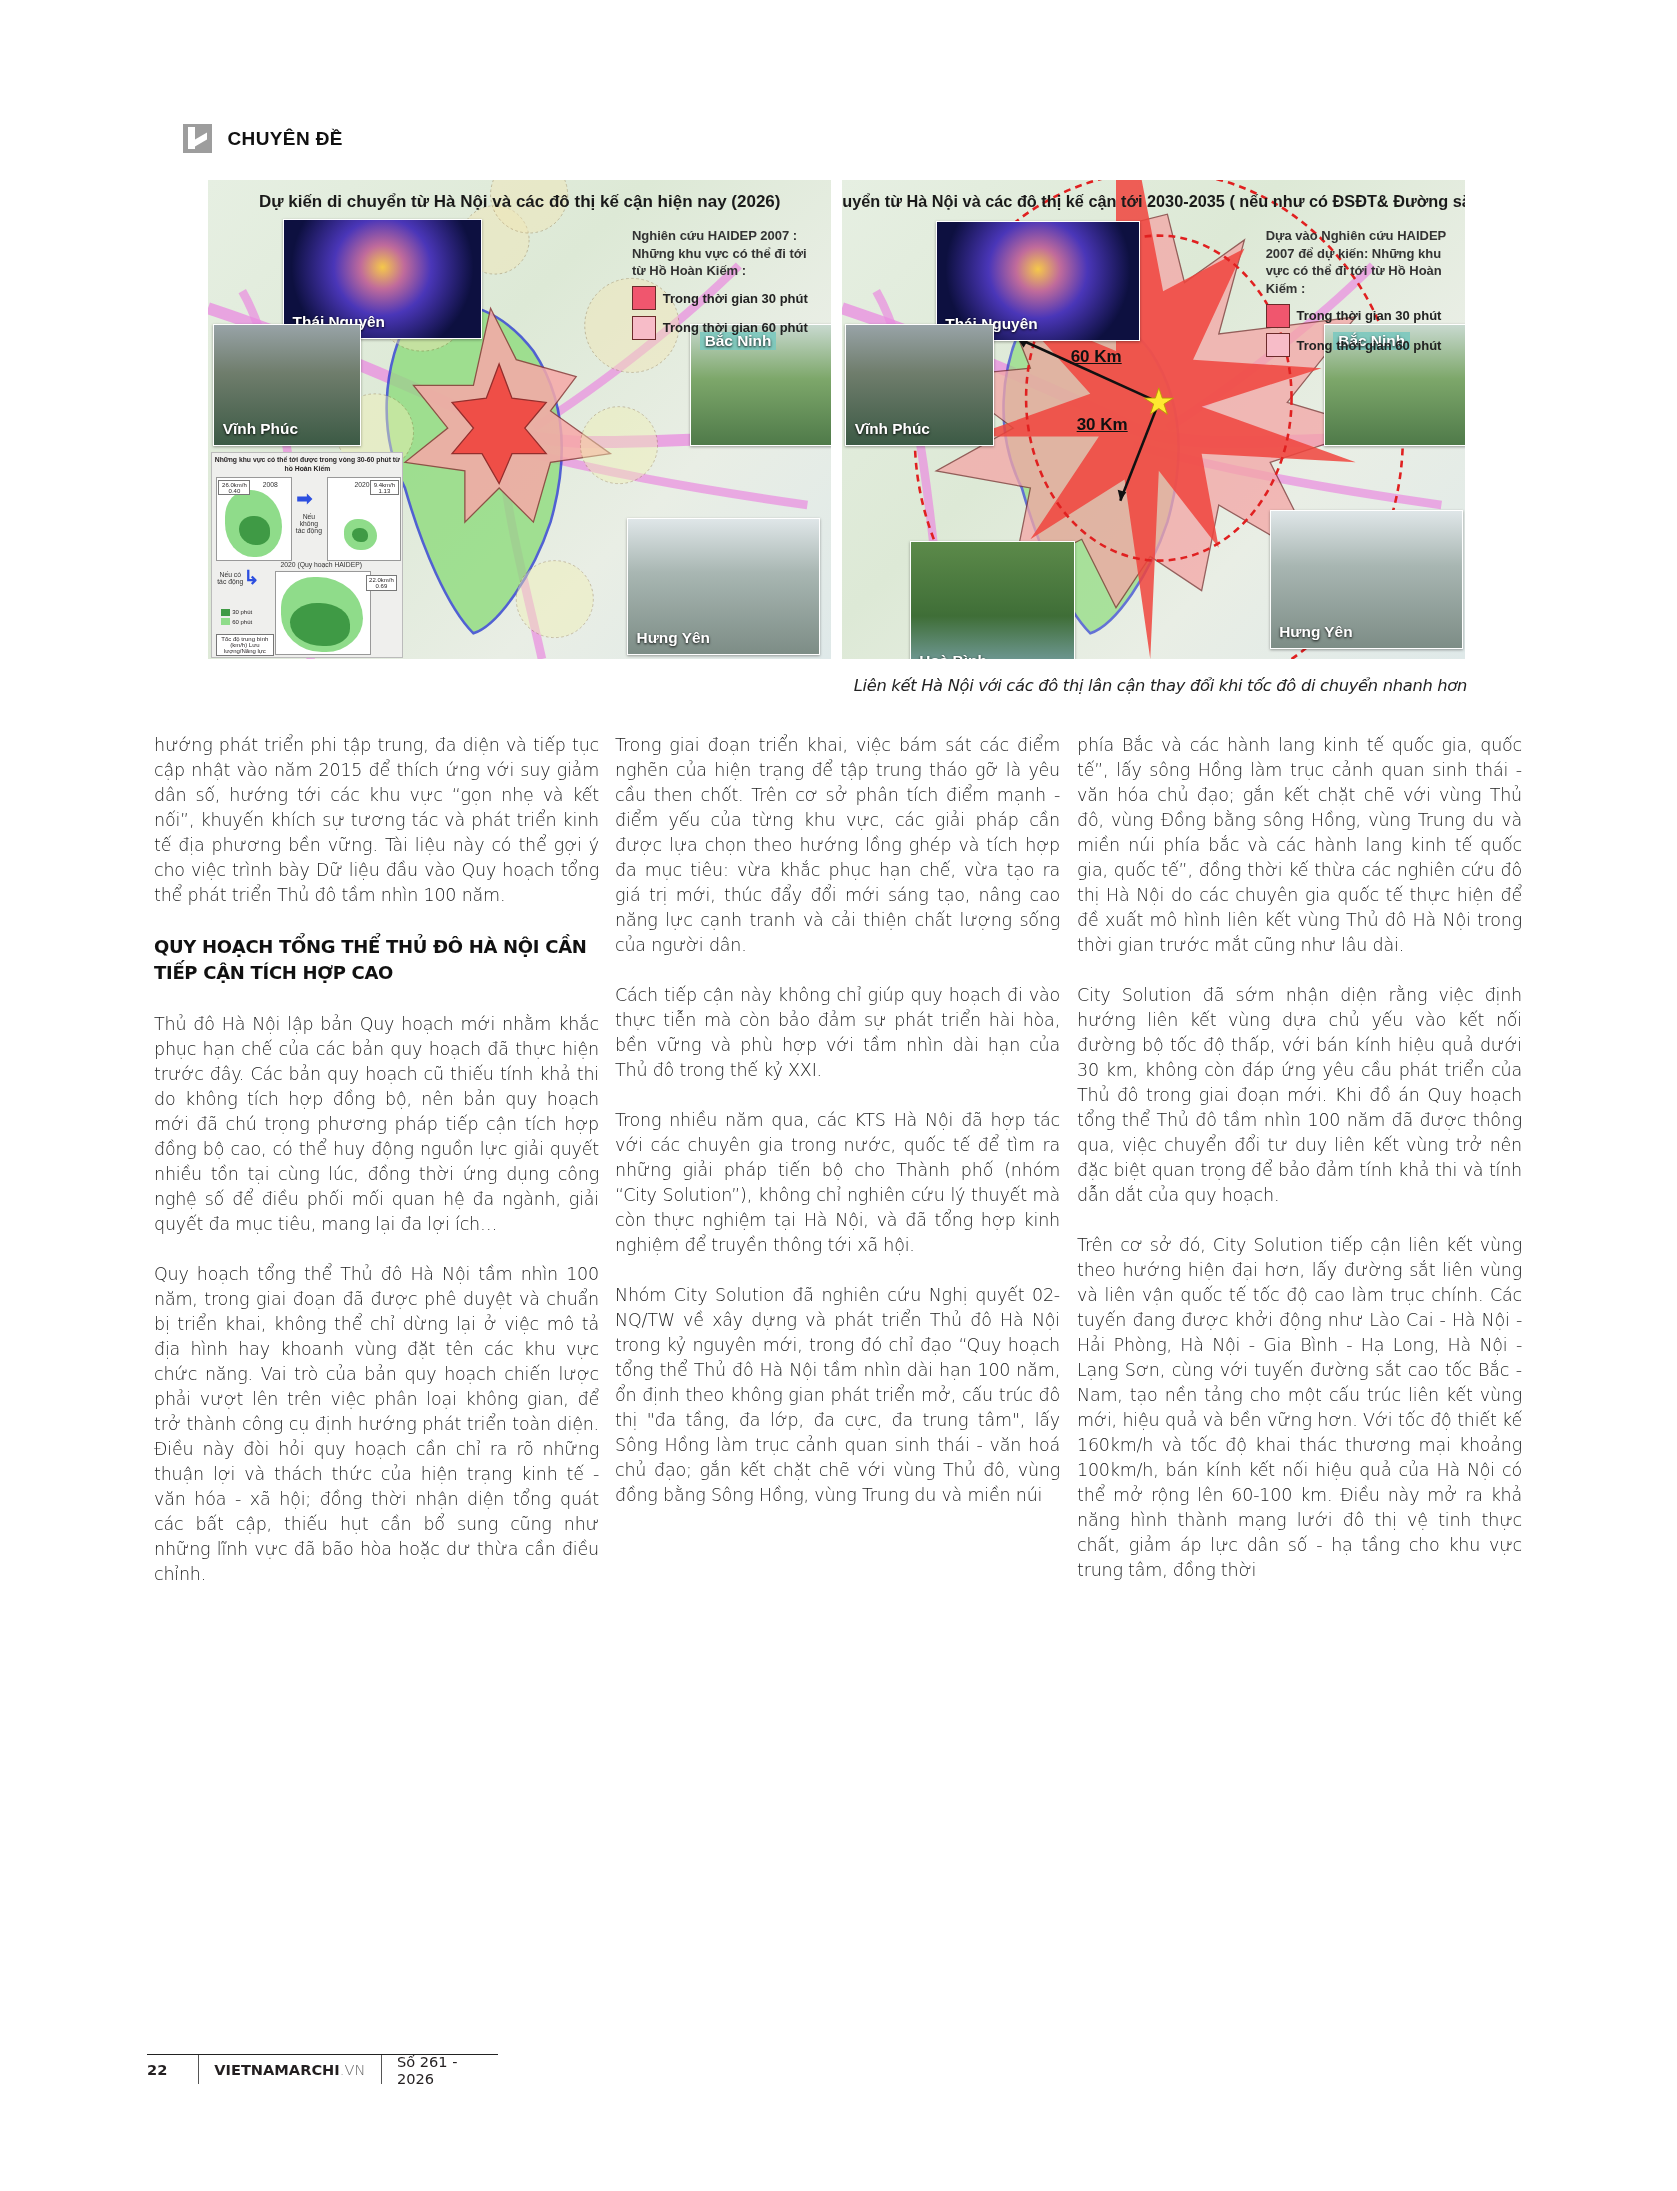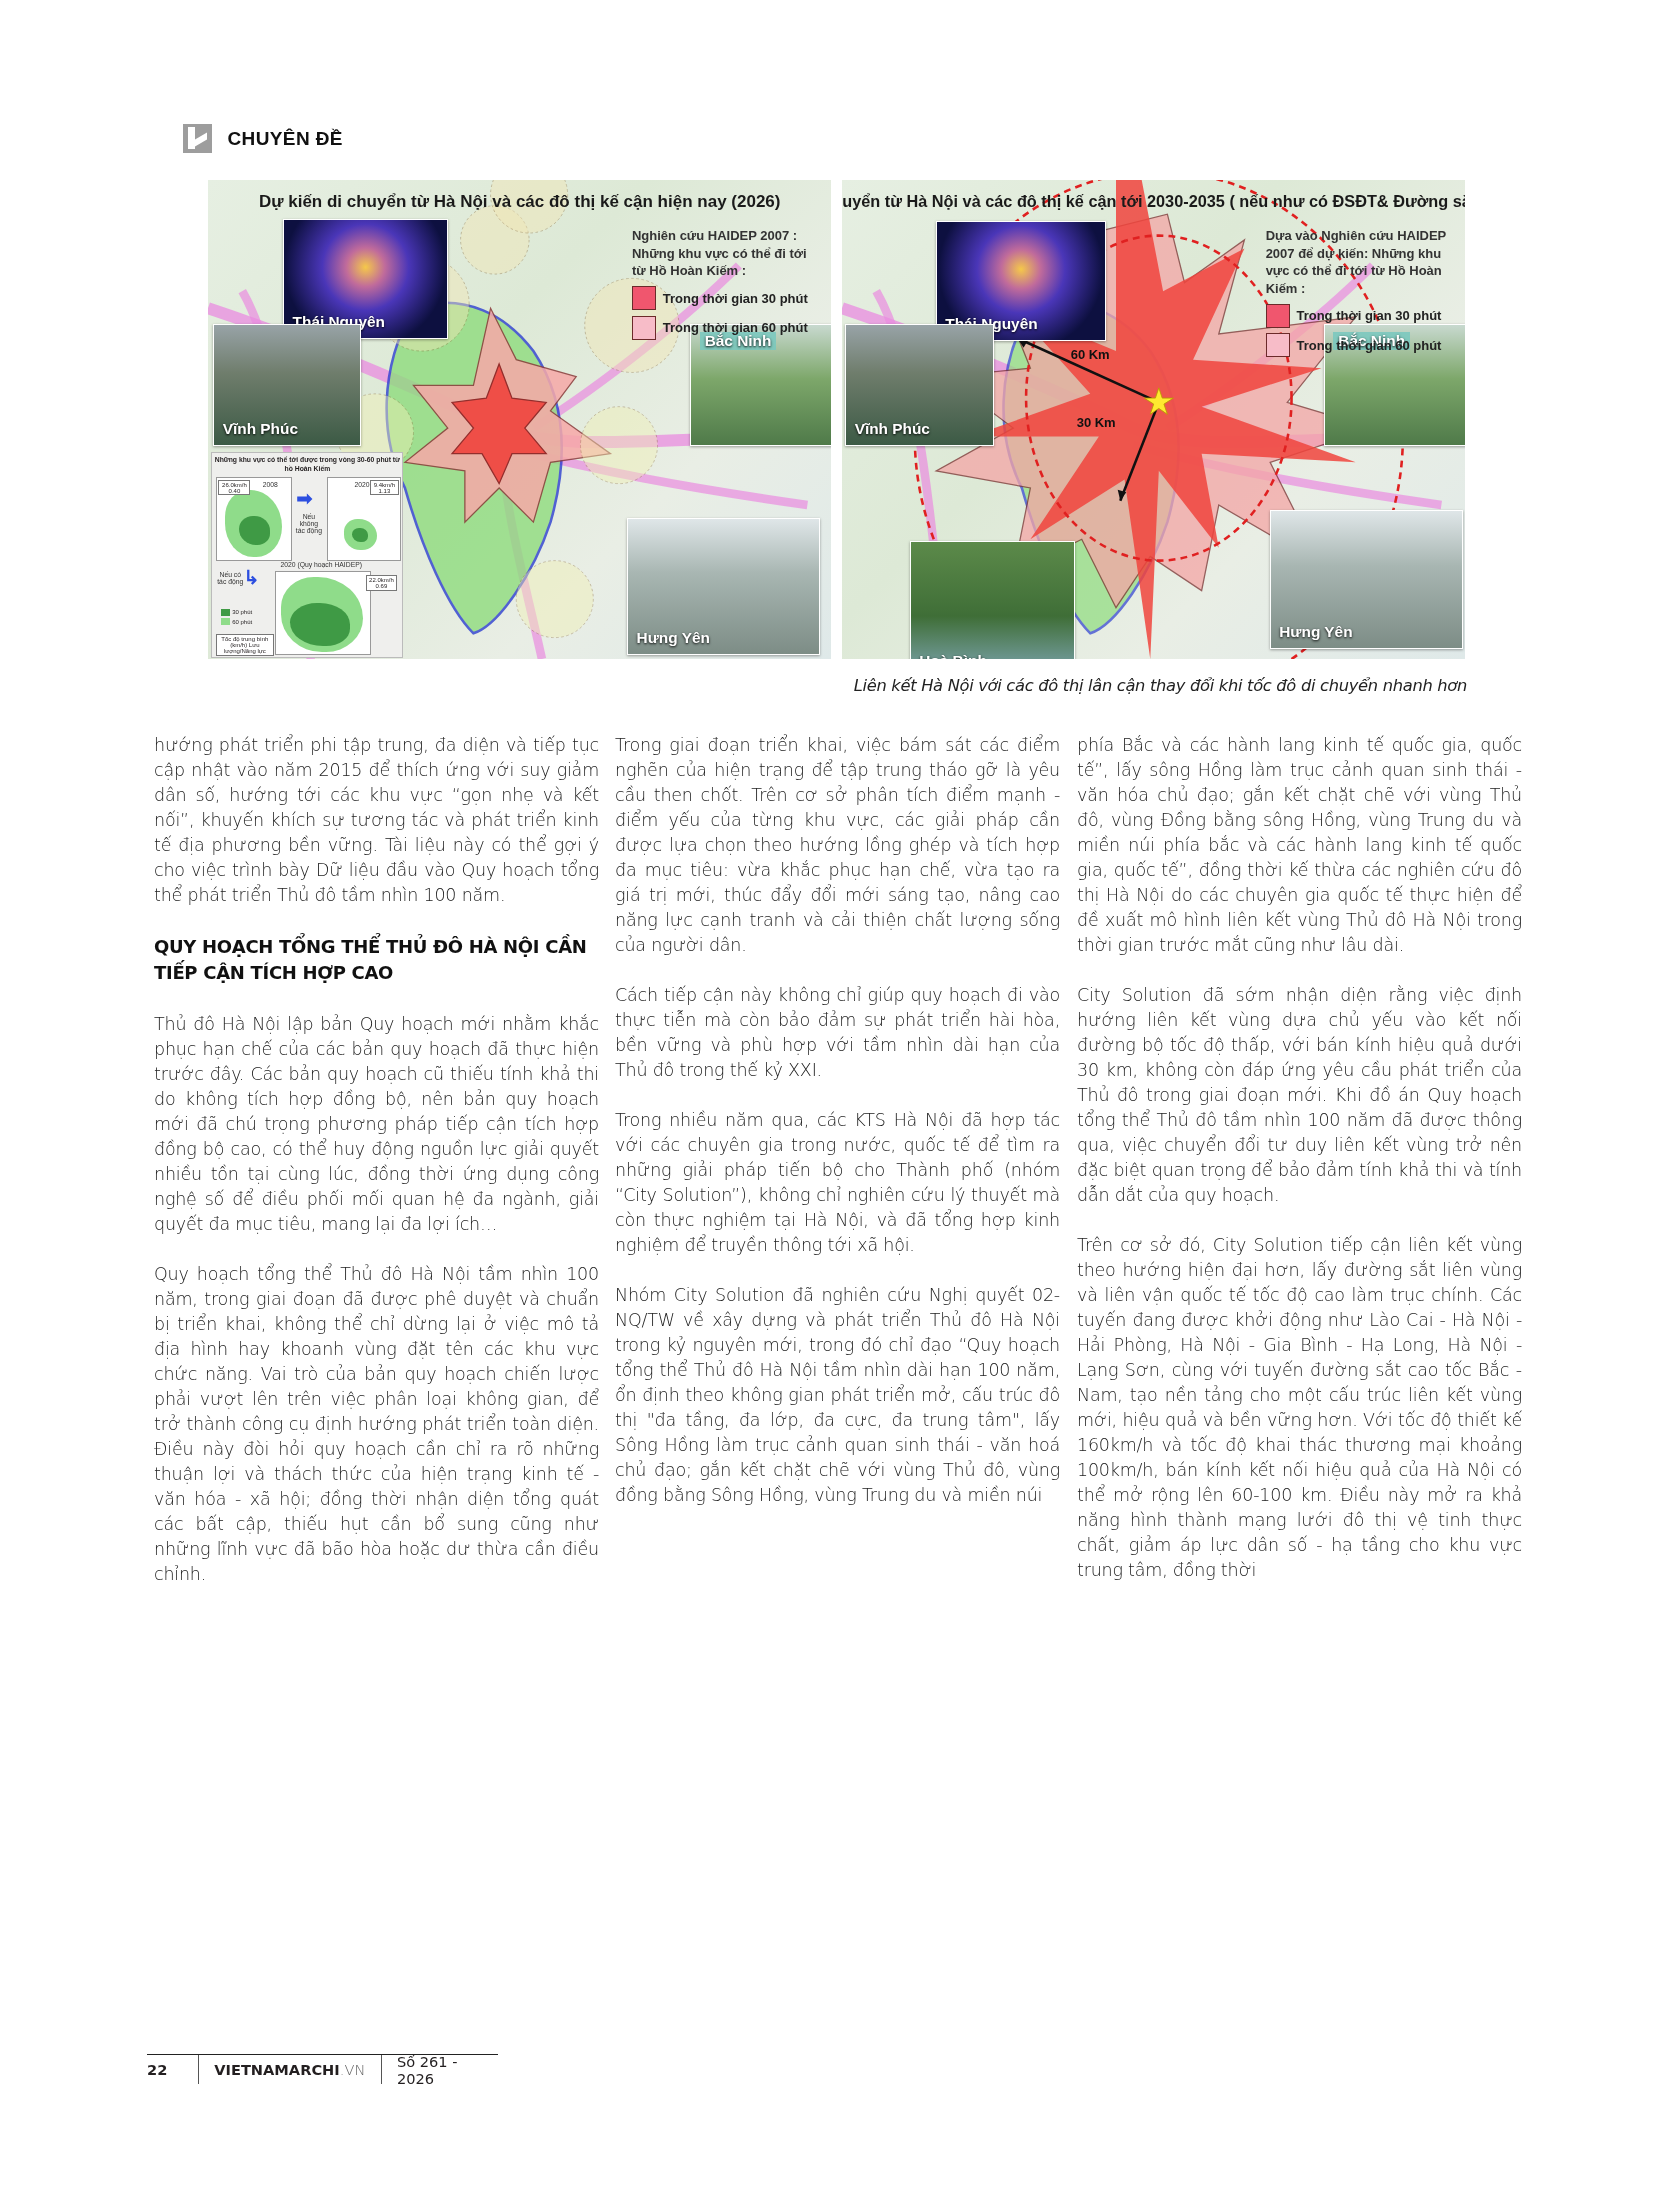--- a/index.html
+++ b/index.html
@@ -16,34 +16,34 @@
   .map-title { position: absolute; top: 12px; left: 50%; transform: translateX(-50%); white-space: nowrap; font-family: "Liberation Sans", sans-serif; font-weight: bold; font-size: 17px; color: #1a1a1a; z-index: 5; }
   .map.right .map-title { font-size: 16.3px; }
   .legend { position: absolute; right: 15.4px; top: 47px; width: 184px; z-index: 5; font-family: "Liberation Sans", sans-serif; }
   .legend-note { font-size: 13px; font-weight: bold; color: #333; margin-bottom: 6.8px; line-height: 1.35; }
   .legend-row { display: flex; align-items: center; gap: 6.8px; margin-bottom: 5.1px; }
   .swatch { width: 22px; height: 22px; border: 0.9px solid #6b2a2a; }
   .legend-label { font-size: 13px; font-weight: bold; color: #222; }
   .photo { position: absolute; border: 1.7px solid #fff; box-shadow: 0 0.9px 2.6px rgba(0,0,0,.35); z-index: 4; }
   .photo-label { position: absolute; left: 8.6px; bottom: 6.8px; color: #fff; font-family: "Liberation Sans", sans-serif; font-weight: bold; font-size: 15.4px; text-shadow: 0 0.9px 2.6px #000; }
   .photo-label.tag { top: 6.8px; bottom: auto; background: rgba(120,200,190,.85); padding: 0 5.1px; }
-  .ph-night { background: radial-gradient(circle at 50% 40%, #f5c84a 0%, #c06b9b 18%, #4a36b8 40%, #0d1040 75%); }
+  .ph-night { background: radial-gradient(circle at 50% 40%, #f5c84a 0%, #c06b9b 18%, #4a36b8 40%, #0d1040 75%); padding-left: 34px; }
   .ph-town { background: linear-gradient(180deg,#98a3a7 0%,#6f7d6c 40%,#3c5a45 100%); }
   .ph-green { background: linear-gradient(180deg,#c8d9cf 0%,#7da76a 45%,#4f7a49 100%); }
   .ph-city { background: linear-gradient(180deg,#dfe6e8 0%,#a8b6b2 40%,#7d8d86 100%); padding-left: 11px; }
   .ph-resort { background: linear-gradient(180deg,#5c8a4a 0%,#3f6e37 55%,#7fa6b3 100%); }
   .inset { position: absolute; left: 3.4px; top: 272px; width: 190px; height: 204px; background: #efefed; border: 0.9px solid #bbb; z-index: 4; font-family: "Liberation Sans", sans-serif; }
   .inset-title { font-size: 6.8px; font-weight: bold; text-align: center; margin-top: 3.4px; line-height: 1.2; }
   .inset-map { position: absolute; background: #fff; border: 0.9px solid #999; }
   .inset-map .blob { position: absolute; background: #8fdc8a; border-radius: 40% 55% 45% 50%; }
   .inset-map .core { position: absolute; background: #3f9a45; border-radius: 45% 50% 40% 55%; }
   .inset-tag { position: absolute; font-size: 6px; background: #fff; border: 0.9px solid #777; padding: 0.9px 2.6px; text-align: center; }
   .inset-caption { position: absolute; font-size: 6.8px; color: #333; }
   .arrow-blue { position: absolute; color: #2d4fe0; font-size: 19px; font-weight: bold; }
-  .km-label { position: absolute; font-family: "Liberation Sans", sans-serif; font-weight: bold; font-size: 13px; color: #111; z-index: 3; }
+  .km-label { position: absolute; font-family: "Liberation Sans", sans-serif; font-weight: bold; font-size: 17px; color: #111; z-index: 3; text-decoration: underline; }
   svg.overlay { position: absolute; left: 0; top: 0; width: 100%; height: 100%; z-index: 2; }
   .caption { position: absolute; right: 210px; top: 676px; font-family: "DejaVu Sans", sans-serif; font-style: italic; font-size: 16.3px; color: #222; letter-spacing: -0.3px; }
 
   .col { position: absolute; top: 733px; width: 445px; font-family: "DejaVu Sans", sans-serif; font-size: 17.5px; line-height: 25px; font-weight: 300; color: #222; text-align: justify; letter-spacing: -0.2px; }
   .col p { margin: 0 0 25px 0; }
   .col h2 { font-family: "DejaVu Sans", sans-serif; font-weight: bold; font-size: 18px; line-height: 26px; margin: 26px 0 26px 0; text-align: left; letter-spacing: -0.3px; color: #111; }
   .col1 { left: 154px; }
   .col2 { left: 615px; top: 733px; }
   .col3 { left: 1077px; top: 733px; }
 

